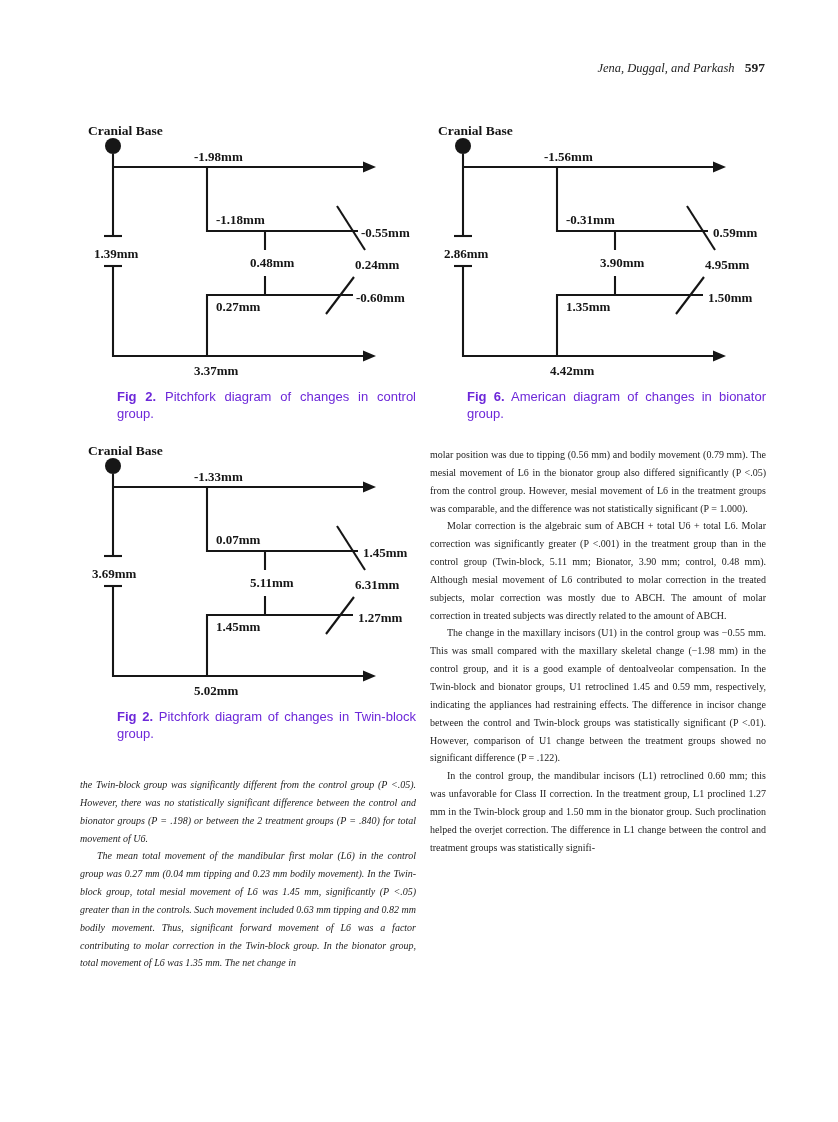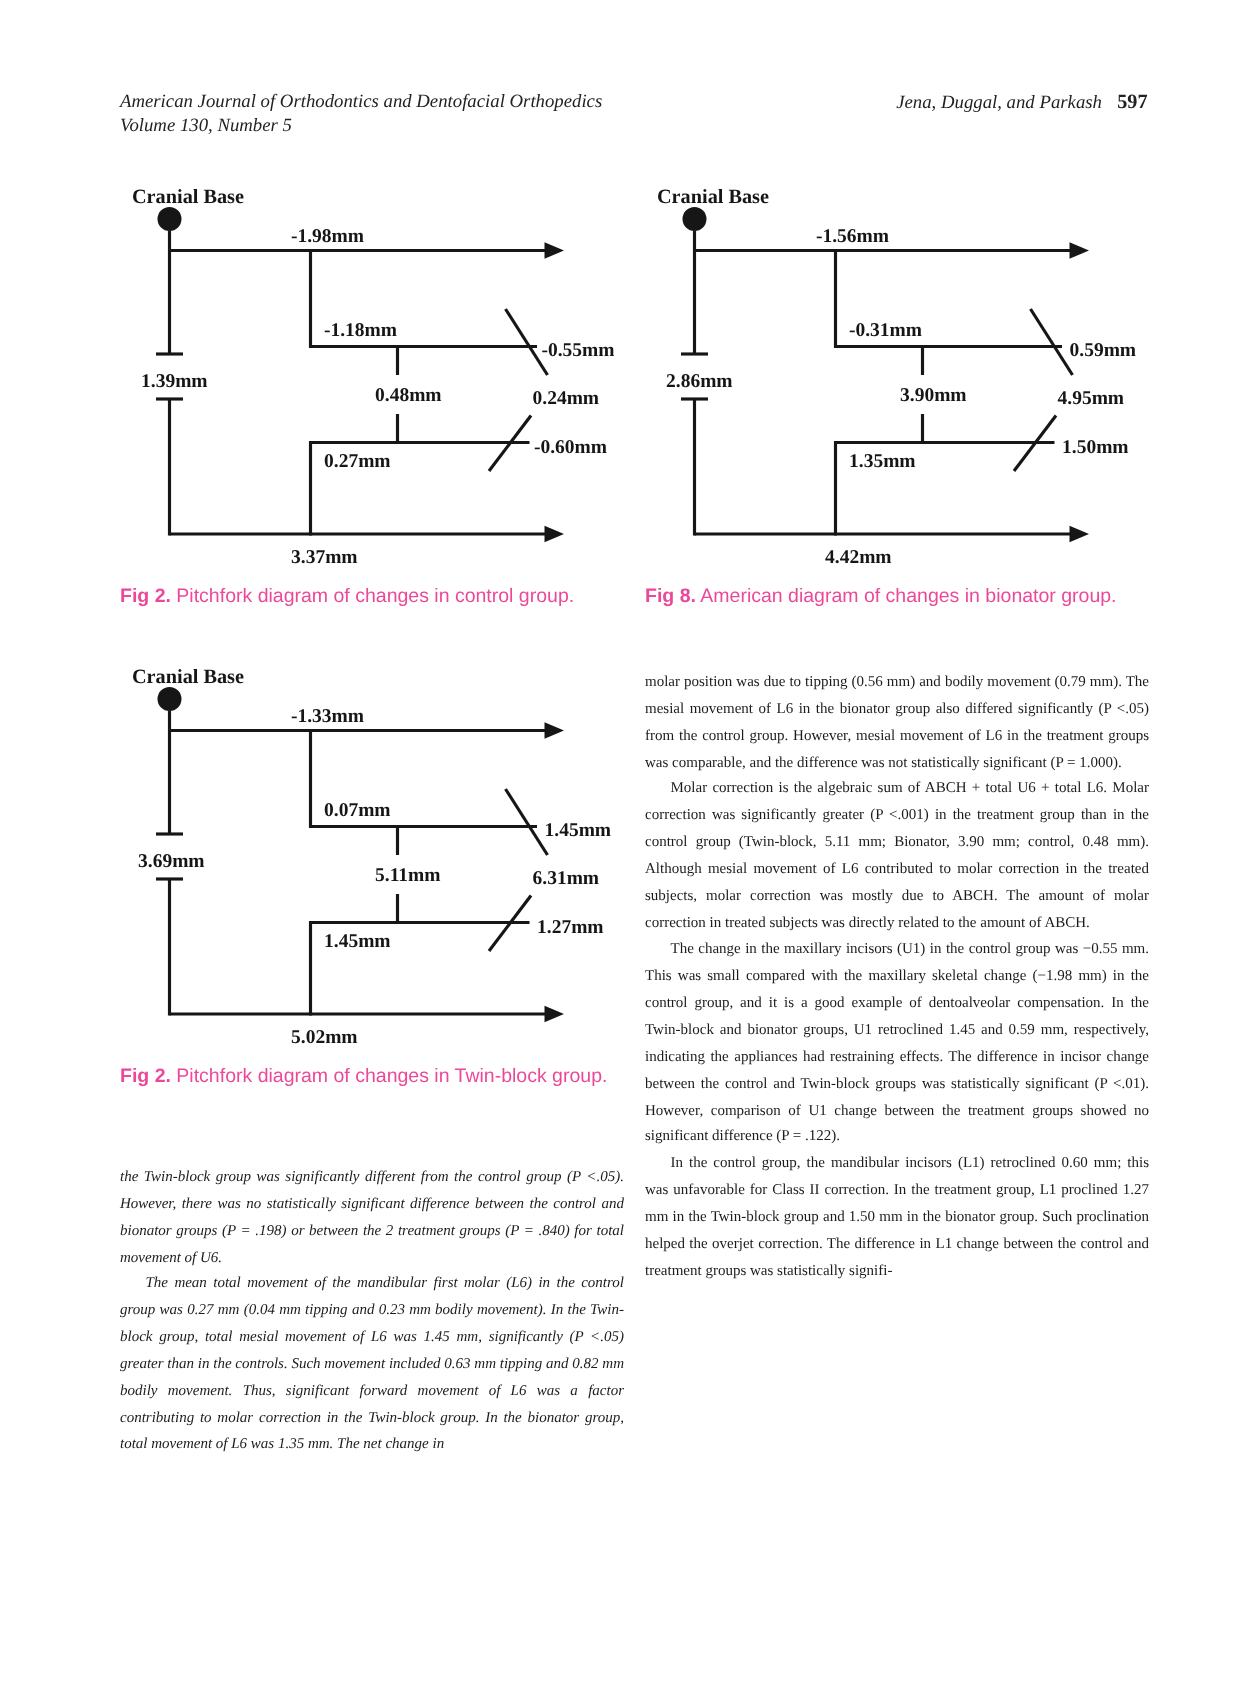--- a/index.html
+++ b/index.html
@@ -24,22 +24,22 @@
     font-size: 12.5px; color: #222; white-space: nowrap;
   }
   .header-right .authors { font-style: italic; }
   .header-right .pagenum { font-weight: bold; font-style: normal; font-size: 13.5px; margin-left: 7px; }
 
   
   .fig { position: absolute; width: 336px; margin: 0; }
   .fig svg { display: block; }
   .fig-caption {
     font-family: "Liberation Sans", sans-serif;
-    font-size: 13px; line-height: 16.5px; color: #ec4899;
-    margin-top: 9px; text-align: justify;
+    font-size: 13px; line-height: 16.5px; color: #6d28d9;
+    margin-top: 9px; text-align: justify; margin-left: 37px;
   }
   #fig2 { left: 80px; top: 118px; }
   #fig4 { left: 430px; top: 118px; }
   #fig3 { left: 80px; top: 438px; }
 
   svg .dline { stroke: #161616; stroke-width: 2.1; }
   svg text {
     font-family: "Liberation Serif", serif;
     font-weight: bold; font-size: 13px; fill: #161616;
   }
@@ -55,24 +55,20 @@
   #col-left  { left: 80px;  top: 776px; font-style: italic; }
   #col-right { left: 430px; top: 446px; }
   .col p { margin: 0; }
   .col p.indent { text-indent: 17px; }
 </style>
 </head>
 <body>
 
 <div class="page">
 
-  <div class="header-left">
-    <div>American Journal of Orthodontics and Dentofacial Orthopedics</div>
-    <div>Volume 130, Number 5</div>
-  </div>
   <div class="header-right">
     <span class="authors">Jena, Duggal, and Parkash</span>
     <span class="pagenum">597</span>
   </div>
 
   <figure class="fig" id="fig2">
     <svg width="336" height="262" viewBox="0 0 336 262">
       <text class="cb" x="8" y="17">Cranial Base</text>
       <circle cx="33" cy="28" r="8"></circle>
       <line class="dline" x1="33" y1="36" x2="33" y2="118"></line>
@@ -131,21 +127,21 @@
       <line class="dline" x1="126" y1="177" x2="273" y2="177"></line>
       <text x="136" y="193">1.35mm</text>
       <line class="dline" x1="246" y1="196" x2="274" y2="159"></line>
       <text x="278" y="184">1.50mm</text>
       <line class="dline" x1="127" y1="176" x2="127" y2="239"></line>
       <line class="dline" x1="33" y1="238" x2="284" y2="238"></line>
       <polygon points="283,232.5 296,238 283,243.5"></polygon>
       <text x="120" y="257">4.42mm</text>
     </svg>
     <figcaption class="fig-caption">
-      <b>Fig 8.</b>
+      <b>Fig 6.</b>
       <span>American diagram of changes in bionator group.</span>
     </figcaption>
   </figure>
 
   <figure class="fig" id="fig3">
     <svg width="336" height="262" viewBox="0 0 336 262">
       <text class="cb" x="8" y="17">Cranial Base</text>
       <circle cx="33" cy="28" r="8"></circle>
       <line class="dline" x1="33" y1="36" x2="33" y2="118"></line>
       <line class="dline" x1="24" y1="118" x2="42" y2="118"></line>

